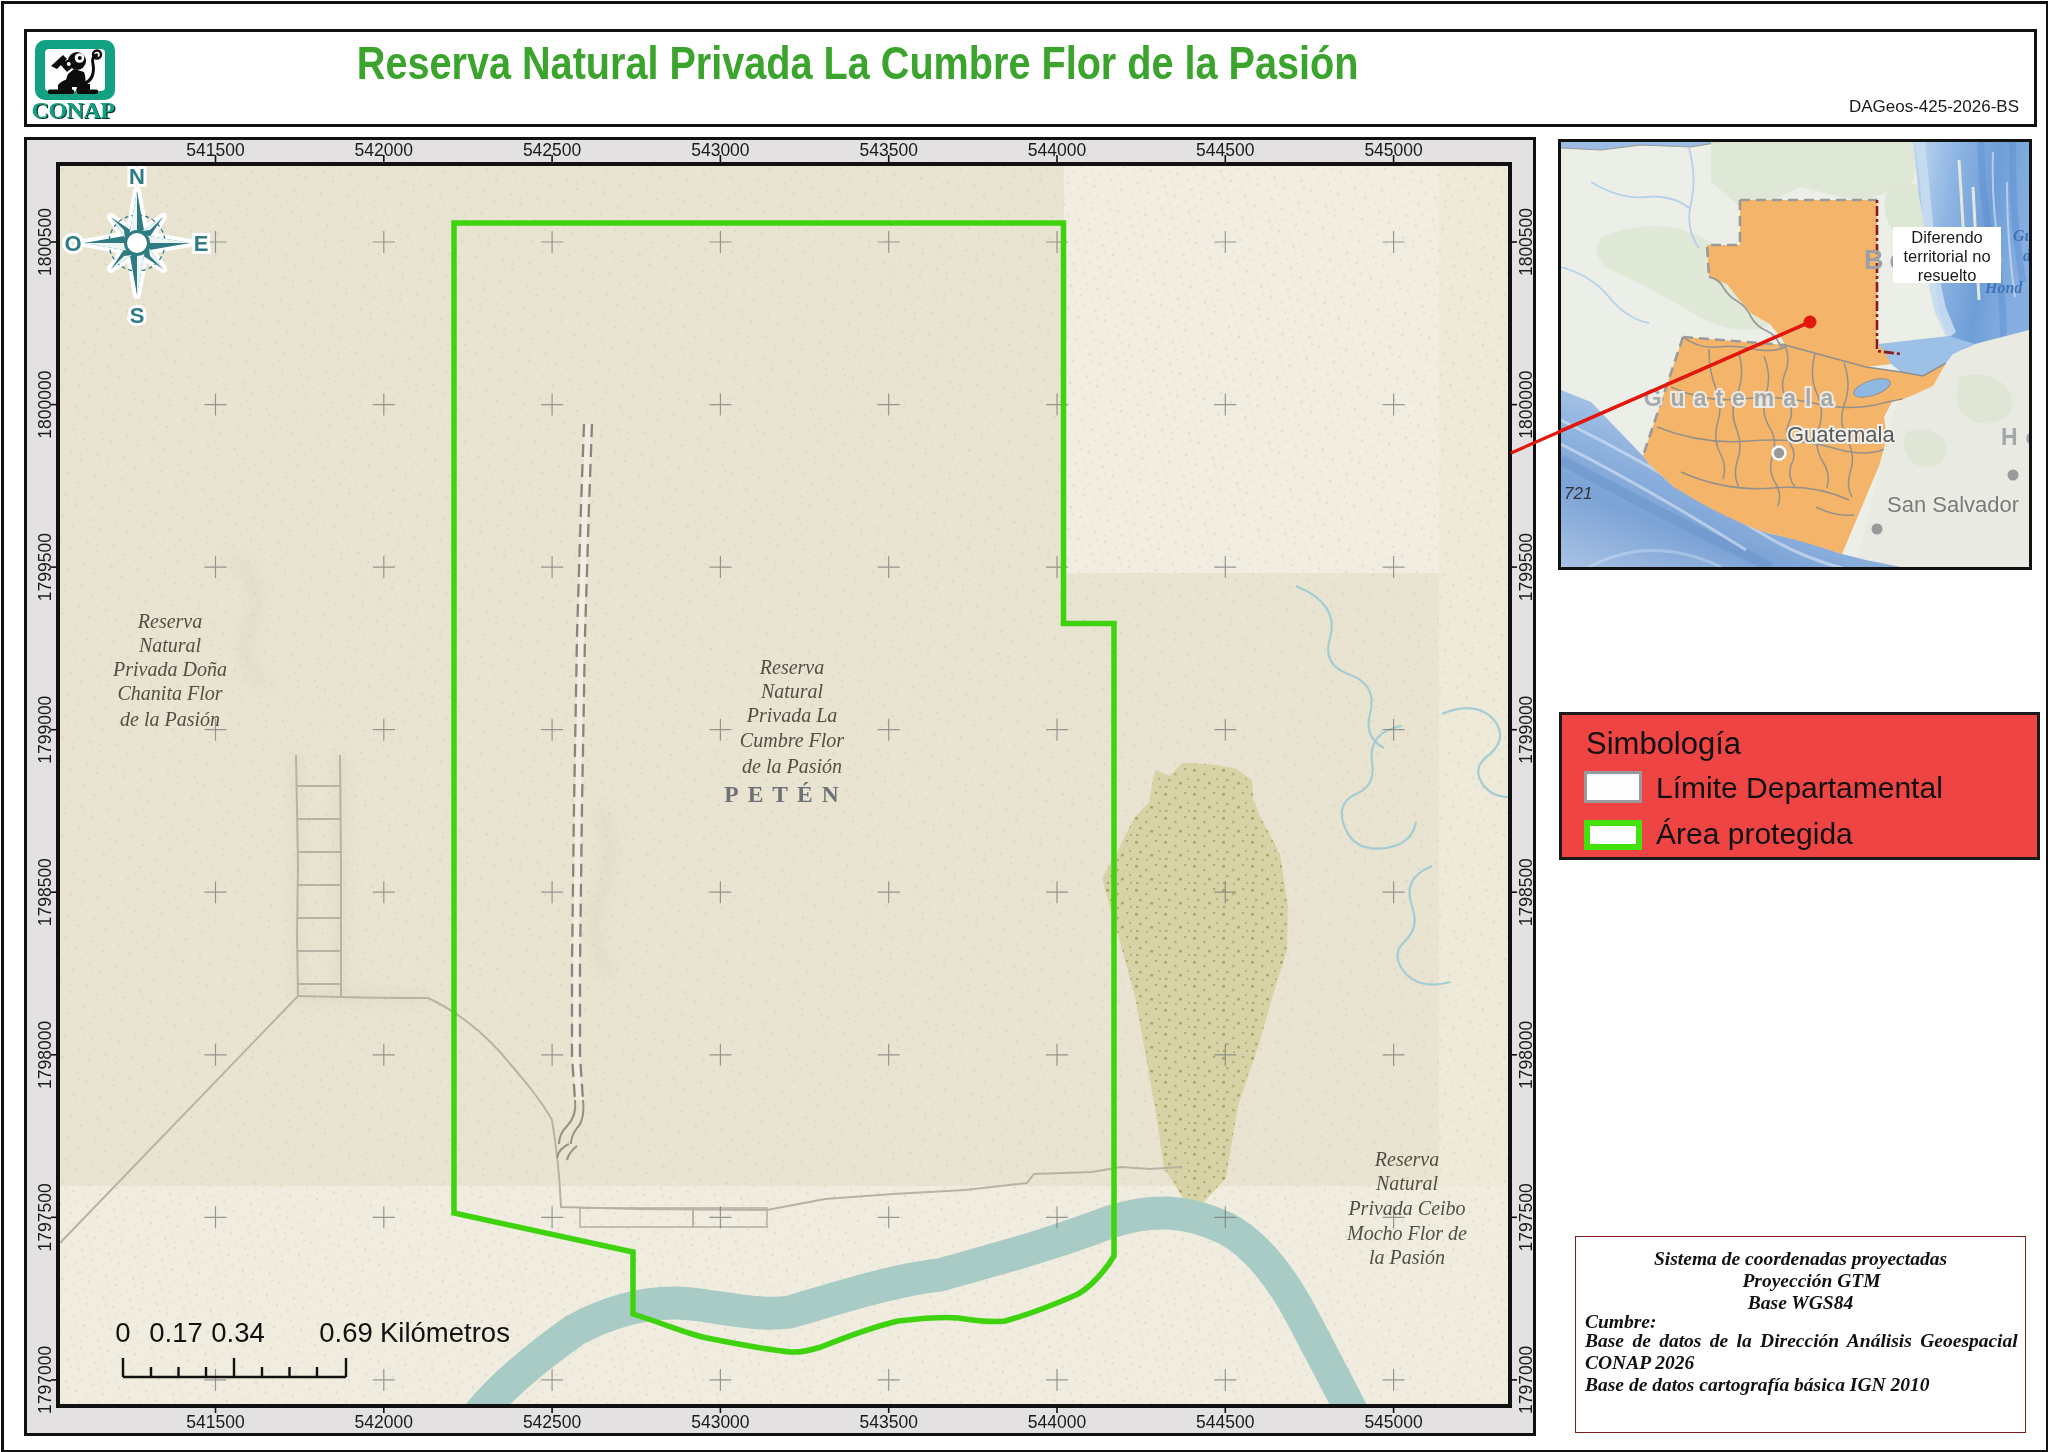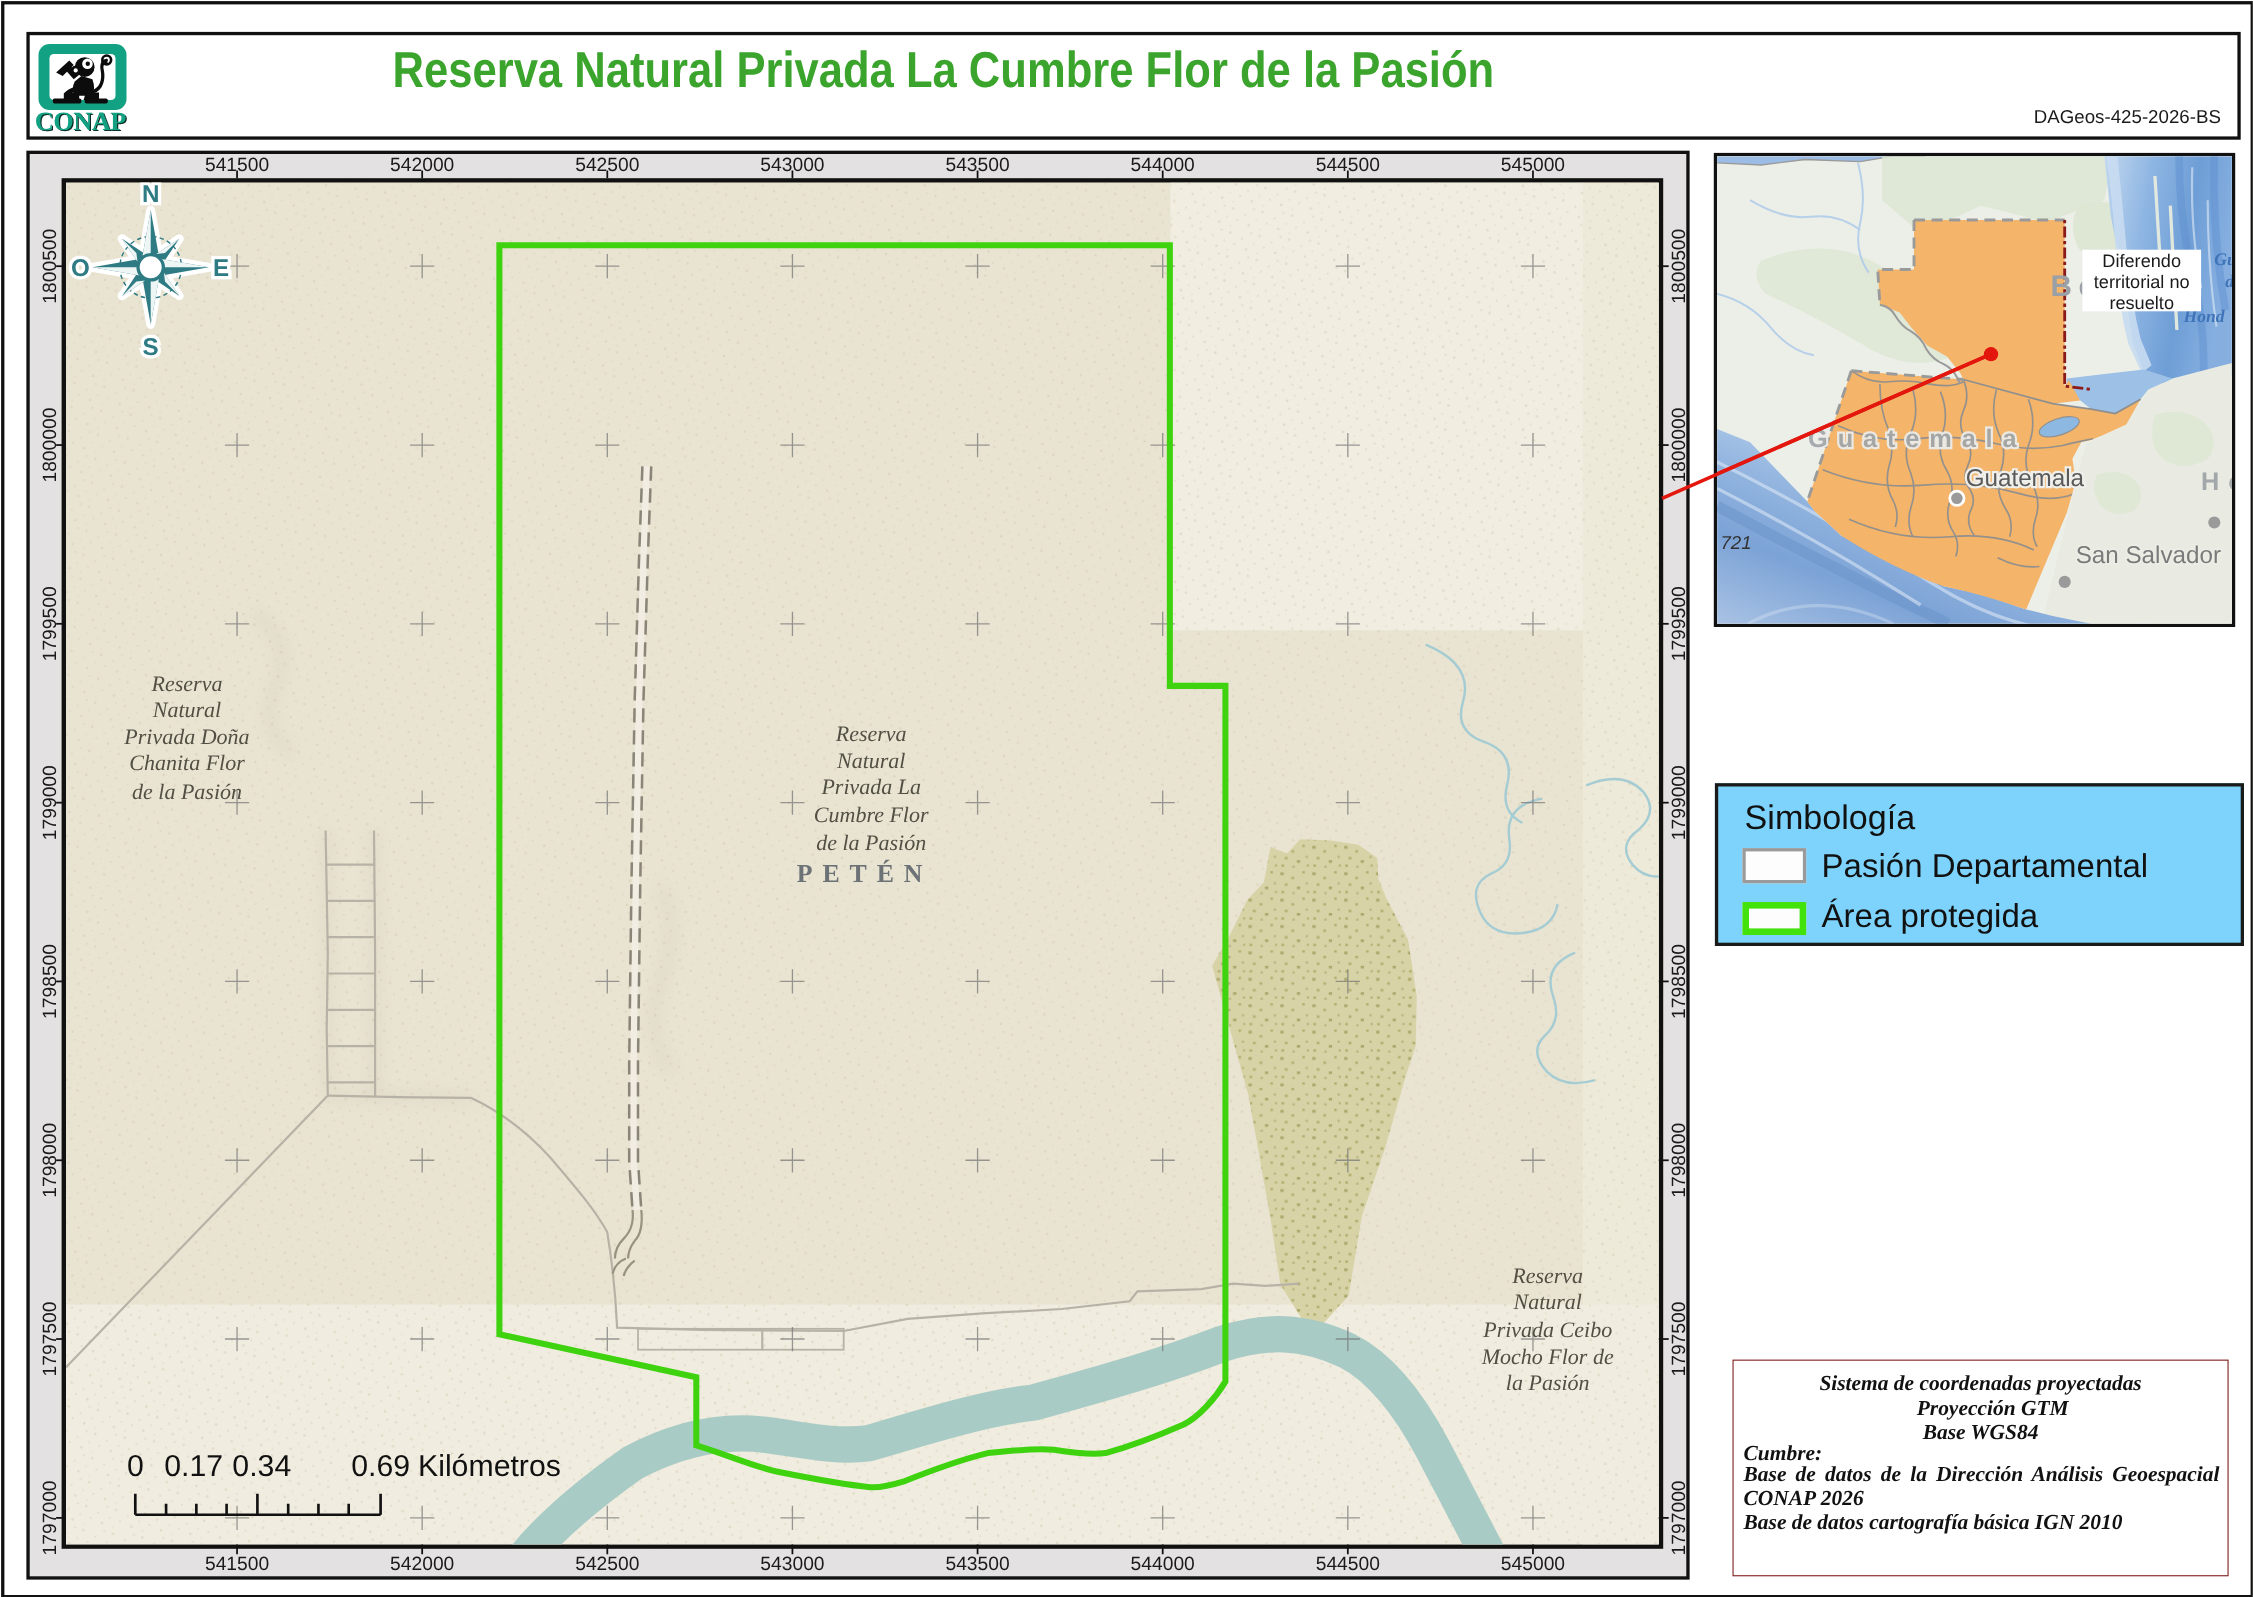--- a/index.html
+++ b/index.html
@@ -439,24 +439,24 @@
       <text x="51" y="1054.8" text-anchor="middle" transform="rotate(-90 51 1054.8)">1798000</text>
       <text x="1532" y="1054.8" text-anchor="middle" transform="rotate(-90 1532 1054.8)">1798000</text>
       <text x="51" y="1217.3" text-anchor="middle" transform="rotate(-90 51 1217.3)">1797500</text>
       <text x="1532" y="1217.3" text-anchor="middle" transform="rotate(-90 1532 1217.3)">1797500</text>
       <text x="51" y="1379.9" text-anchor="middle" transform="rotate(-90 51 1379.9)">1797000</text>
       <text x="1532" y="1379.9" text-anchor="middle" transform="rotate(-90 1532 1379.9)">1797000</text>
     </g>
   <line x1="1511" y1="453" x2="1810" y2="322" stroke="#e3170d" stroke-width="3.2"></line>
 </svg>
 
-<div class="abs" style="left:1559px;top:712px;width:475px;height:142px;border:3px solid #1a1a1a;background:#7dd3fc;">
+<div class="abs" style="left:1559px;top:712px;width:475px;height:142px;border:3px solid #1a1a1a;background:#ef4444;">
   <div class="abs" style="left:24px;top:11px;font-size:31px;color:#111;">Simbología</div>
   <div class="abs" style="left:22px;top:56px;width:52px;height:26px;background:#fdfdfd;border:3px solid #9a9a9a;"></div>
-  <div class="abs" style="left:94px;top:56px;font-size:30px;color:#111;">Pasión Departamental</div>
+  <div class="abs" style="left:94px;top:56px;font-size:30px;color:#111;">Límite Departamental</div>
   <div class="abs" style="left:22px;top:105px;width:46px;height:18px;background:#fdfdfd;border:6px solid #44e20c;"></div>
   <div class="abs" style="left:94px;top:102px;font-size:30px;color:#111;">Área protegida</div>
 </div>
 
 <div class="abs" style="left:1575px;top:1236px;width:449px;height:195px;border:1px solid #7f1d1d;background:#fff;font-family:'Liberation Serif',serif;font-style:italic;font-weight:bold;font-size:19.5px;color:#111;">
   <div style="text-align:center;margin-top:11px;line-height:22px;">Sistema de coordenadas proyectadas</div>
   <div style="text-align:center;line-height:22px;padding-left:22px;">Proyección GTM</div>
   <div style="text-align:center;line-height:22px;">Base WGS84</div>
   <div style="margin-left:9px;margin-top:-1px;line-height:17px;">Cumbre:</div>
   <div style="margin-left:9px;margin-right:6px;line-height:22px;white-space:nowrap;word-spacing:3.5px;">Base de datos de la Dirección Análisis Geoespacial</div>

